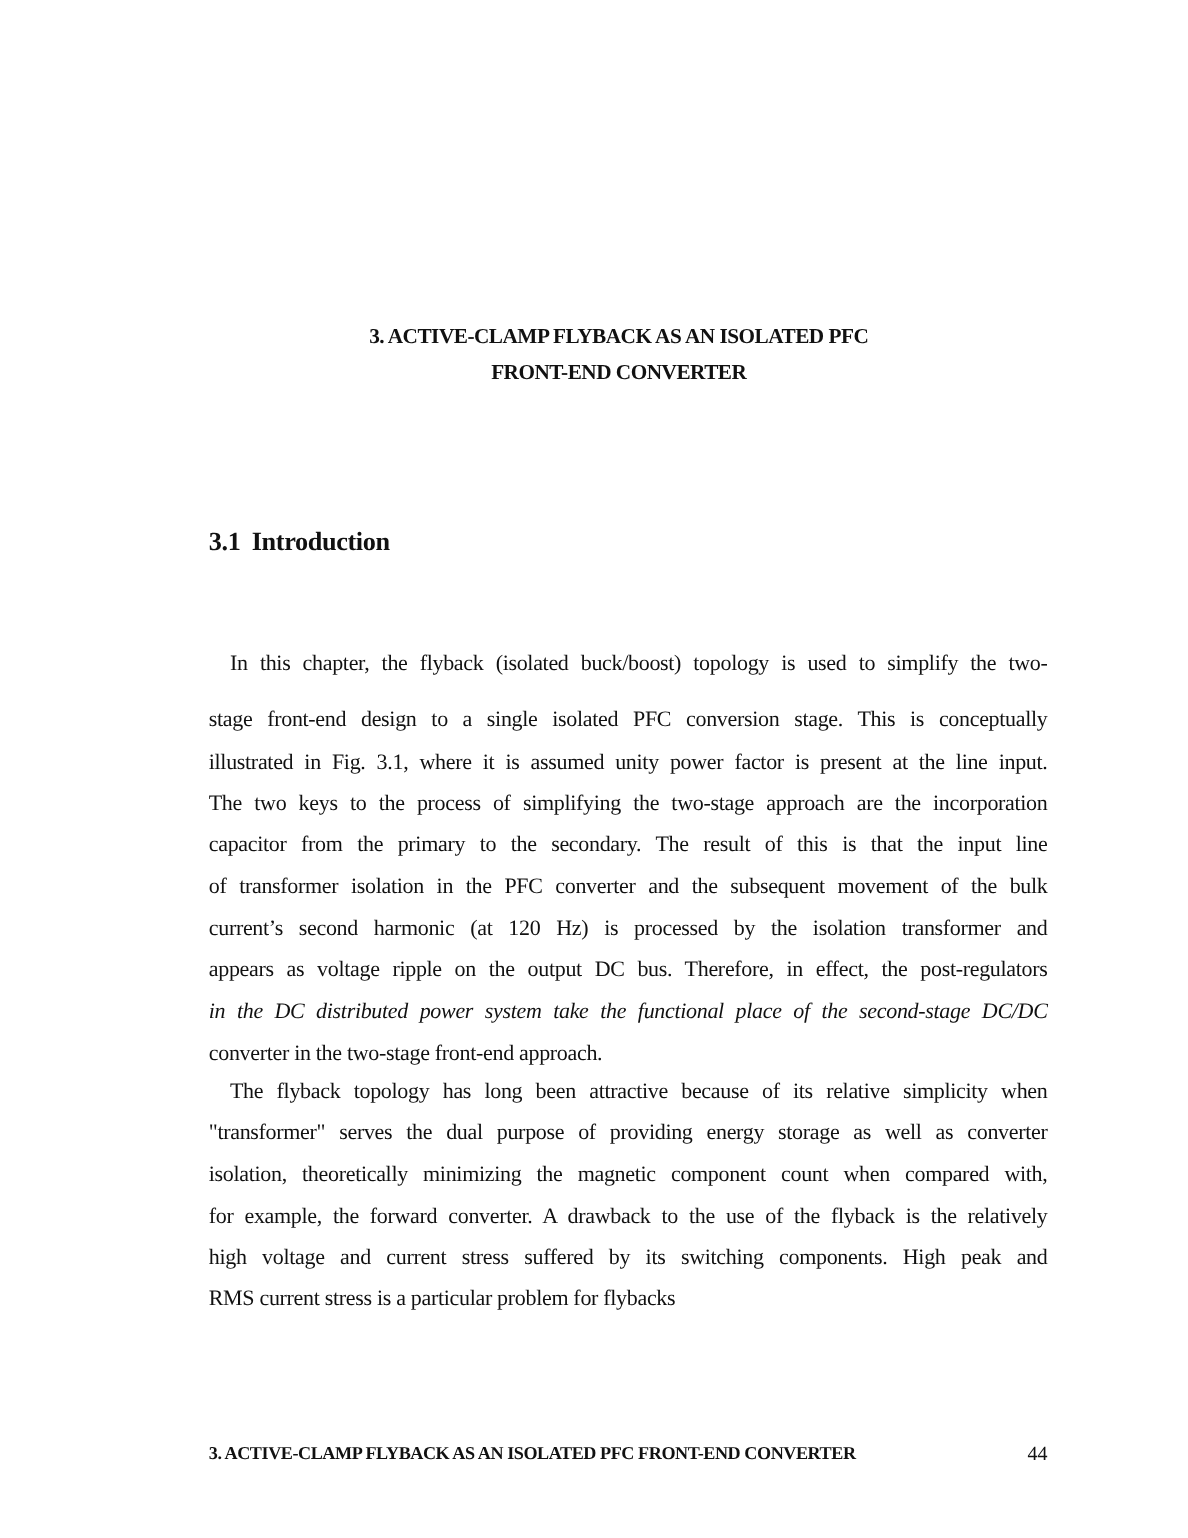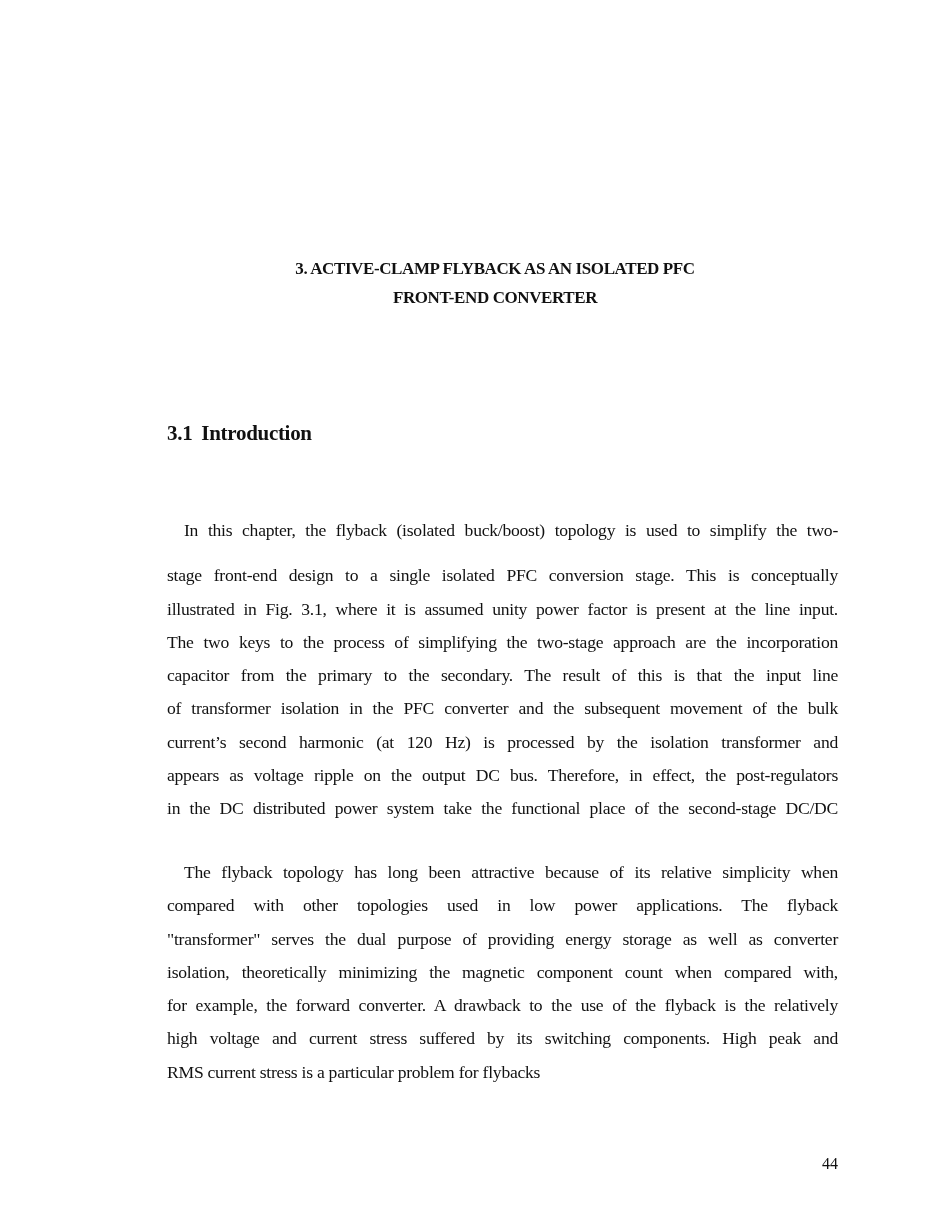--- a/index.html
+++ b/index.html
@@ -36,28 +36,29 @@
 
 <div class="para" style="top:470px;">
   <span class="line indent" style="white-space: nowrap;">In this chapter, the flyback (isolated buck/boost) topology is used to simplify the two-</span>
   <span class="line" style="white-space: nowrap; margin-top: 12px;">stage front-end design to a single isolated PFC conversion stage.  This is conceptually</span>
   <span class="line" style="white-space: nowrap;">illustrated in Fig. 3.1, where it is assumed unity power factor is present at the line input.</span>
   <span class="line" style="white-space: nowrap;">The two keys to the process of simplifying the two-stage approach are the incorporation</span>
   <span class="line" style="white-space: nowrap;">capacitor from the primary to the secondary.  The result of this is that the input line</span>
   <span class="line" style="white-space: nowrap;">of transformer isolation in the PFC converter and the subsequent movement of the bulk</span>
   <span class="line" style="white-space: nowrap;">current’s second harmonic (at 120 Hz) is processed by the isolation transformer and</span>
   <span class="line" style="white-space: nowrap;">appears as voltage ripple on the output DC bus.  Therefore, in effect, the post-regulators</span>
-  <span class="line" style="white-space: nowrap;">in the DC distributed power system take the functional place of the second-stage DC/DC</span>
+  <span class="line" style="white-space: nowrap; font-style: italic;">in the DC distributed power system take the functional place of the second-stage DC/DC</span>
+  <span class="line last" style="white-space: nowrap;">converter in the two-stage front-end approach.</span>
 </div>
 
 <div class="para" style="top:812px;">
   <span class="line indent" style="white-space: nowrap;">The flyback topology has long been attractive because of its relative simplicity when</span>
-  <span class="line" style="white-space: nowrap;">compared with other topologies used in low power applications.  The flyback</span>
   <span class="line" style="white-space: nowrap;">"transformer" serves the dual purpose of providing energy storage as well as converter</span>
   <span class="line" style="white-space: nowrap;">isolation, theoretically minimizing the magnetic component count when compared with,</span>
   <span class="line" style="white-space: nowrap;">for example, the forward converter.  A drawback to the use of the flyback is the relatively</span>
   <span class="line" style="white-space: nowrap;">high voltage and current stress suffered by its switching components.  High peak and</span>
   <span class="line last" style="white-space: nowrap;">RMS current stress is a particular problem for flybacks</span>
 </div>
 
 <div class="footer">
+  <span class="footer-title">3. ACTIVE-CLAMP FLYBACK AS AN ISOLATED PFC FRONT-END CONVERTER</span>
   <span class="page-number">44</span>
 </div>
 
 </body></html>

